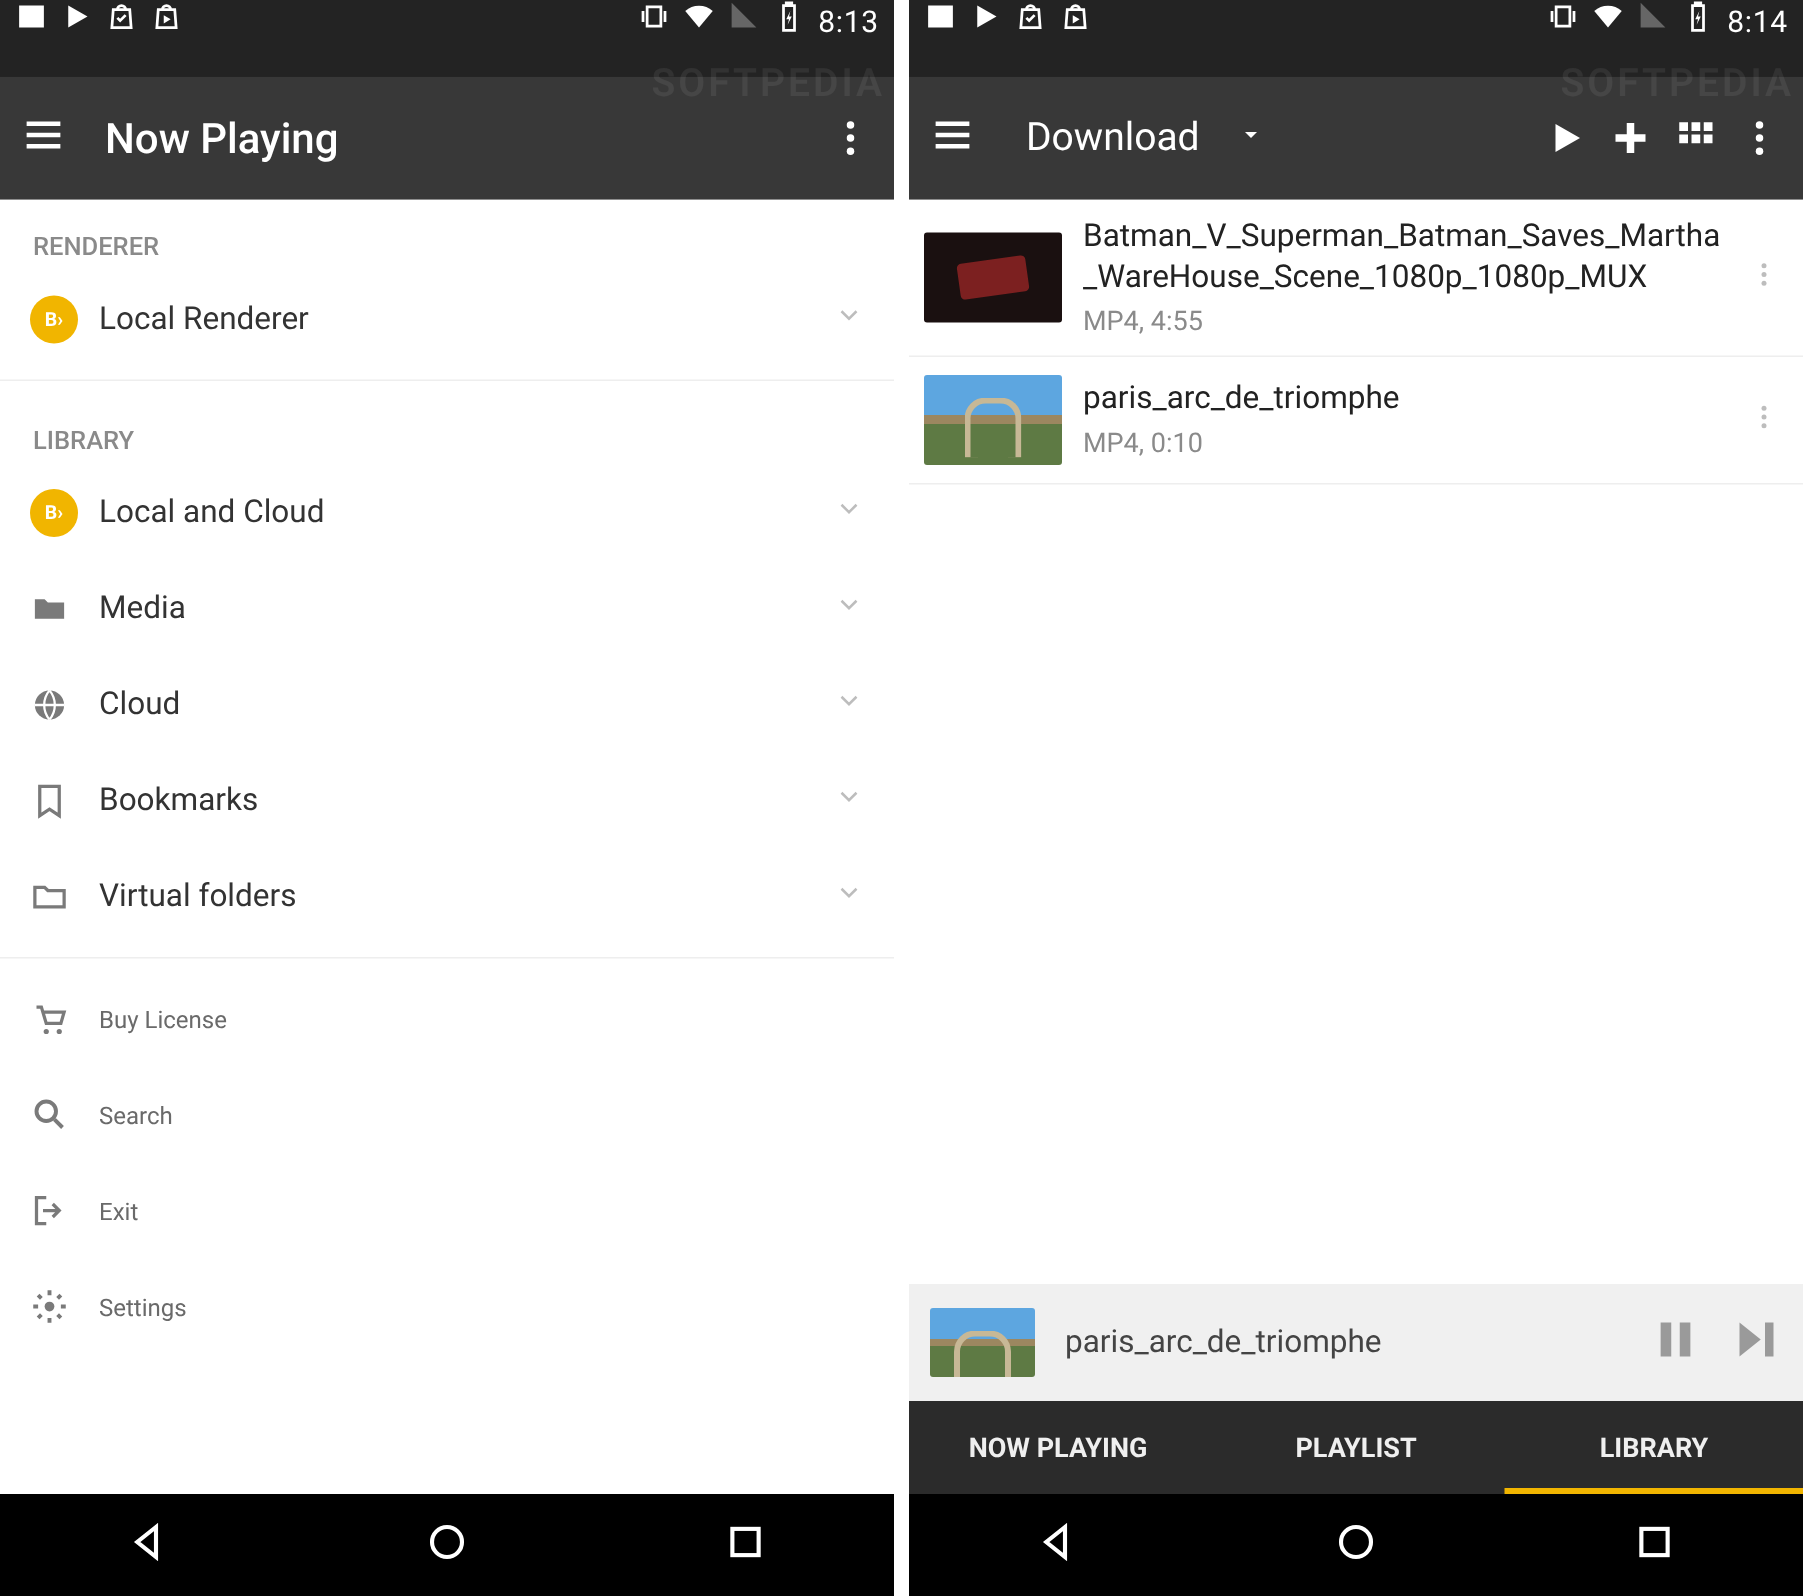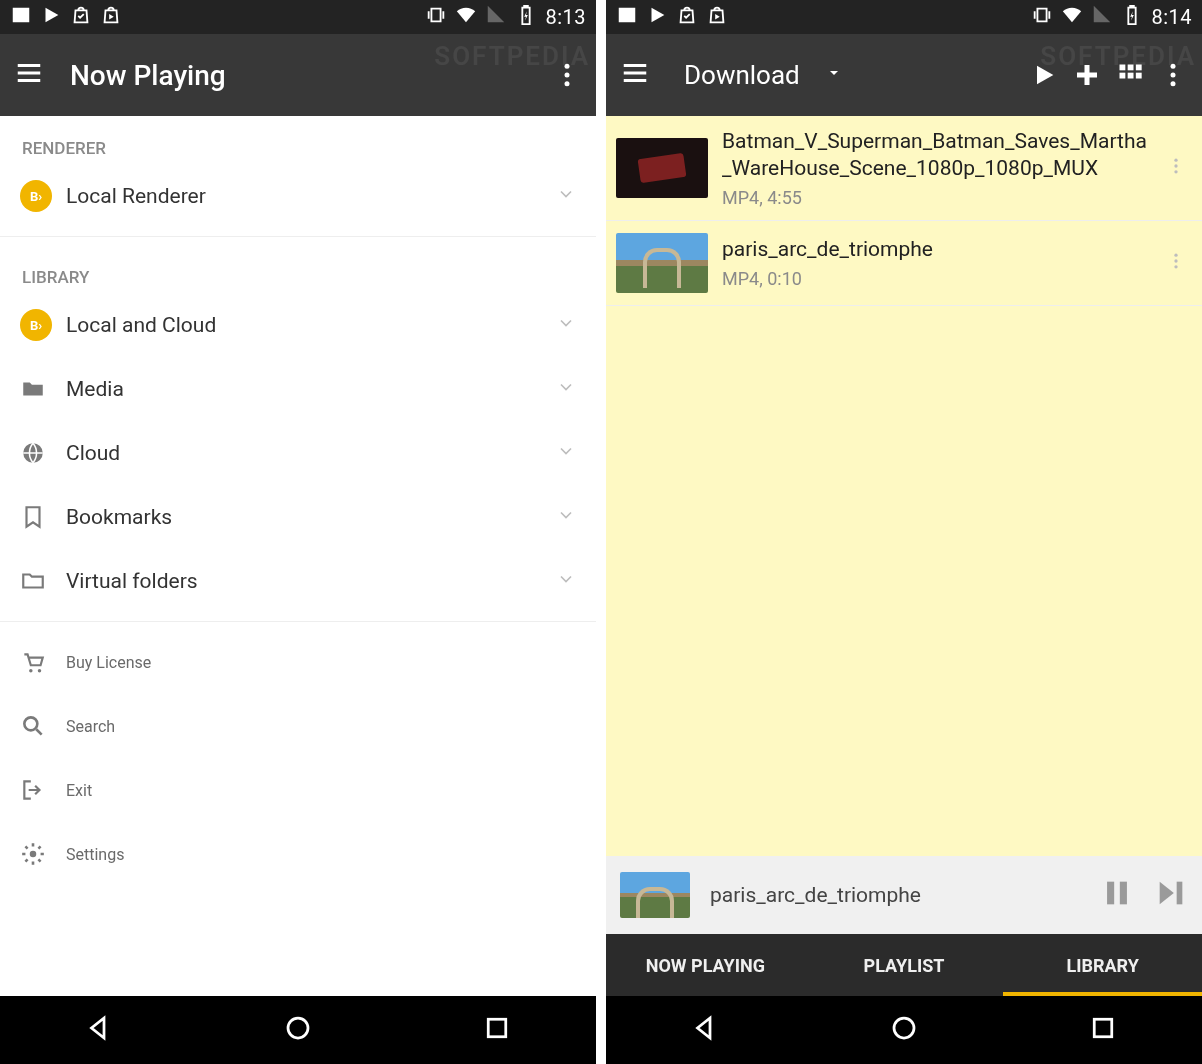--- a/index.html
+++ b/index.html
@@ -16,25 +16,25 @@
     height: 1064px;
     background: #000;
     display: flex;
     flex-direction: column;
     position: relative;
     overflow: hidden;
   }
 
   
   .statusbar {
-    height: 34px;
+    height: 51px;
     background: #232323;
     color: #fff;
     display: flex;
-    align-items: center;
+    align-items: flex-start;
     justify-content: space-between;
     padding: 0 10px;
     font-size: 20px;
   }
   .statusbar .left, .statusbar .right { display: flex; align-items: center; gap: 8px; }
   .statusbar svg { width: 22px; height: 22px; fill: #fff; }
   .clock { font-weight: 400; letter-spacing: .5px; }
 
   
   .watermark {
@@ -115,21 +115,21 @@
   .navbar {
     height: 68px;
     background: #000;
     display: flex;
     align-items: center;
     justify-content: space-around;
   }
   .navbar svg { width: 30px; height: 30px; fill:none; stroke:#fff; stroke-width:2.2; }
 
   
-  .list { flex:1; background:#fef9c3; overflow:hidden; }
+  .list { flex:1; background:#ffffff; overflow:hidden; }
   .list-item {
     display:flex; align-items:center;
     padding: 12px 6px 12px 10px;
     border-bottom:1px solid #eee;
   }
   .thumb {
     width: 92px; height: 60px; background:#444; border-radius:2px;
     margin-right: 14px; flex-shrink:0;
     display:flex; align-items:center; justify-content:center;
     overflow:hidden;

